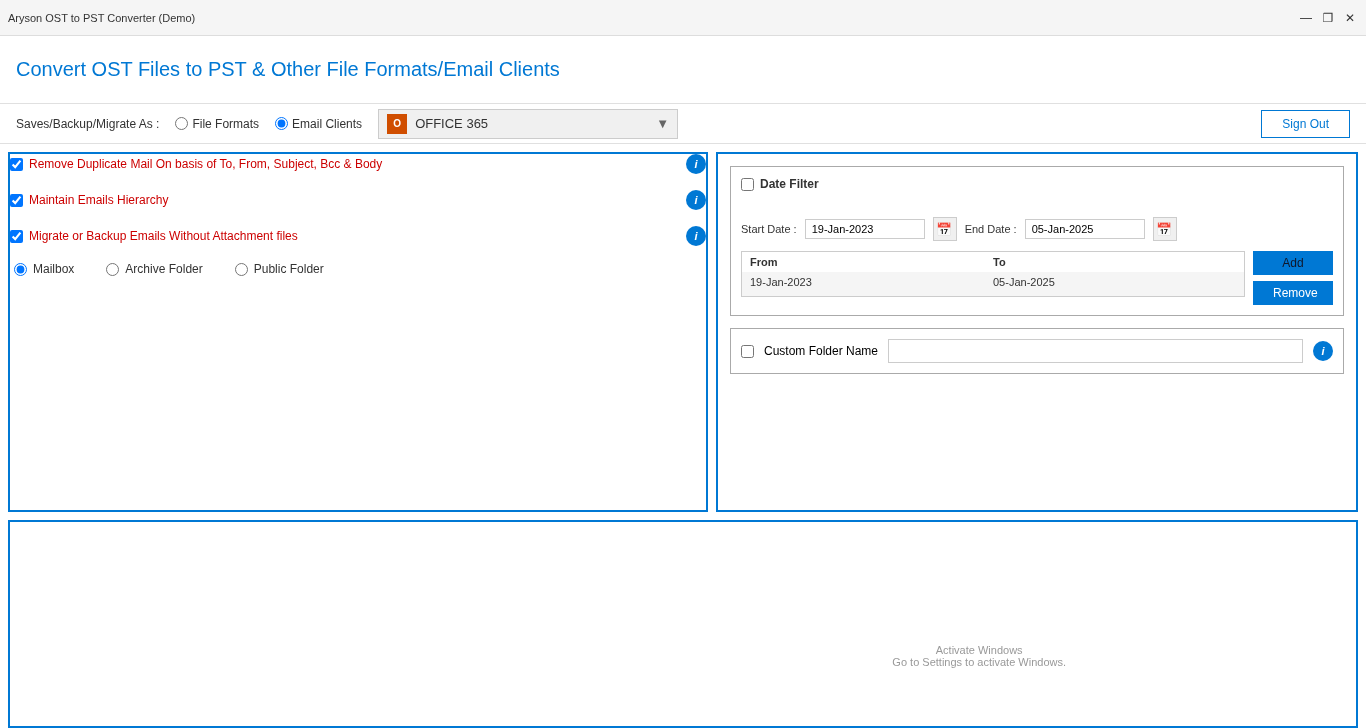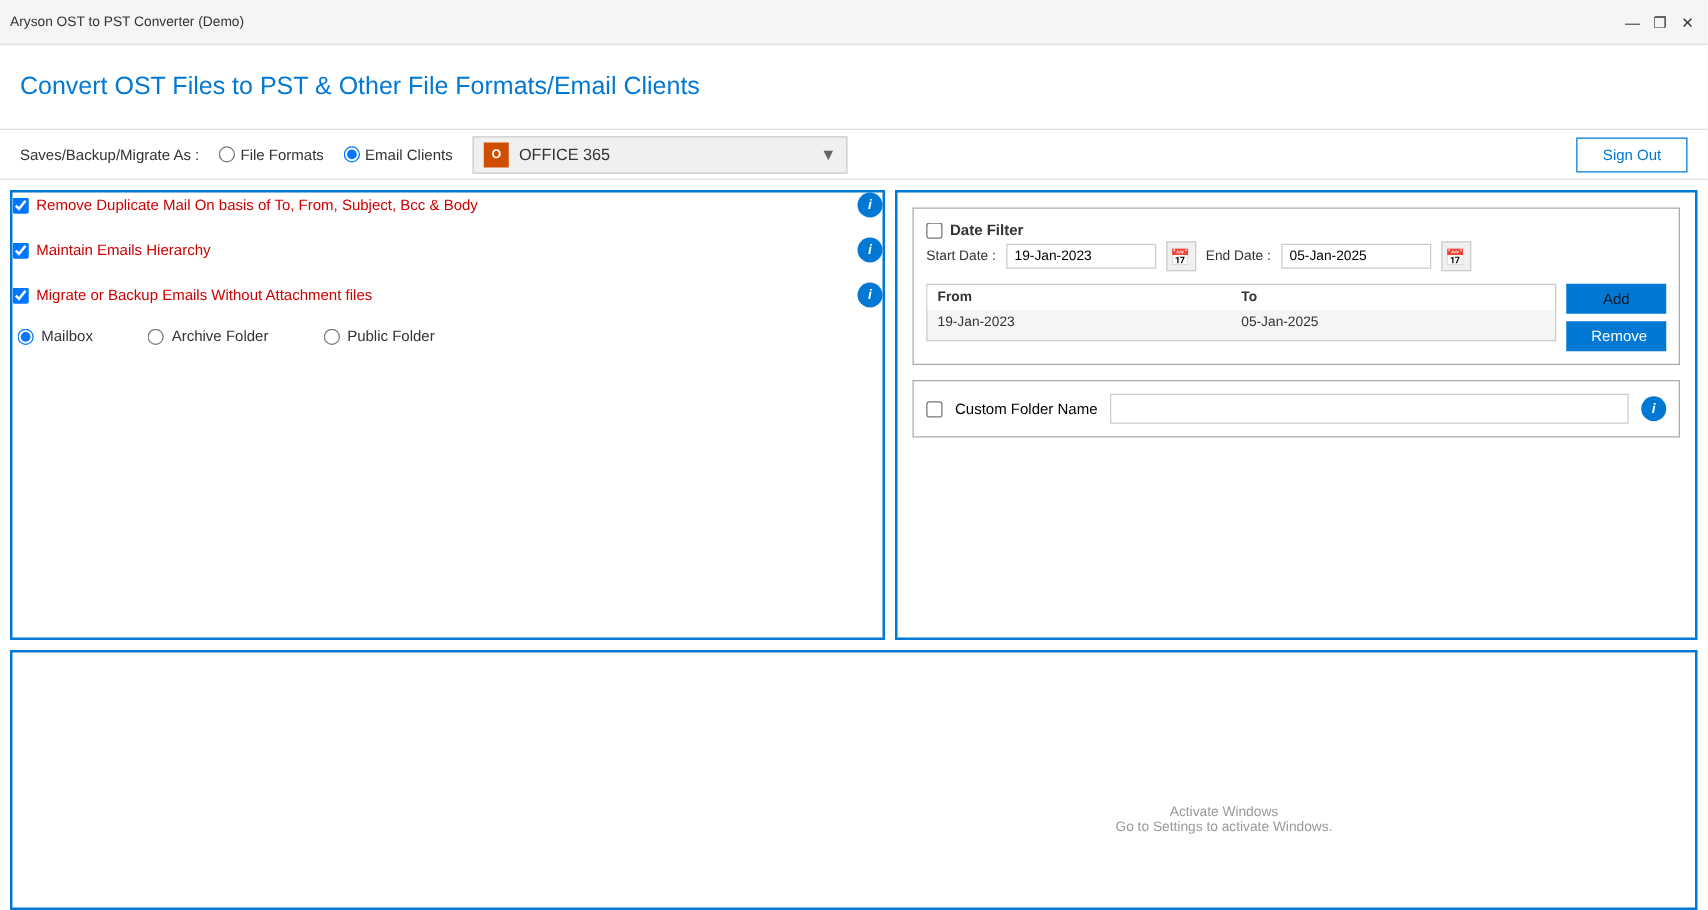--- a/index.html
+++ b/index.html
@@ -194,21 +194,21 @@
       align-items: center;
       justify-content: center;
       font-size: 11px;
       font-style: italic;
       font-weight: bold;
       cursor: pointer;
     }
 
     .radio-options {
       display: flex;
-      gap: 44px;
+      gap: 32px;
       margin-top: 12px;
       margin-left: 4px;
     }
     .radio-opt {
       display: flex;
       align-items: center;
       gap: 6px;
       font-size: 12px;
       color: #333;
     }
@@ -229,21 +229,21 @@
       border: 1px solid #aaa;
       padding: 10px;
     }
     .date-filter-header {
       display: flex;
       align-items: center;
       gap: 6px;
       font-size: 12px;
       font-weight: bold;
       color: #333;
-      margin-bottom: 2px;
+      margin-bottom: 26px;
     }
     .date-row {
       display: flex;
       align-items: center;
       gap: 8px;
       margin-bottom: 10px;
     }
     .date-label {
       font-size: 11px;
       color: #333;

